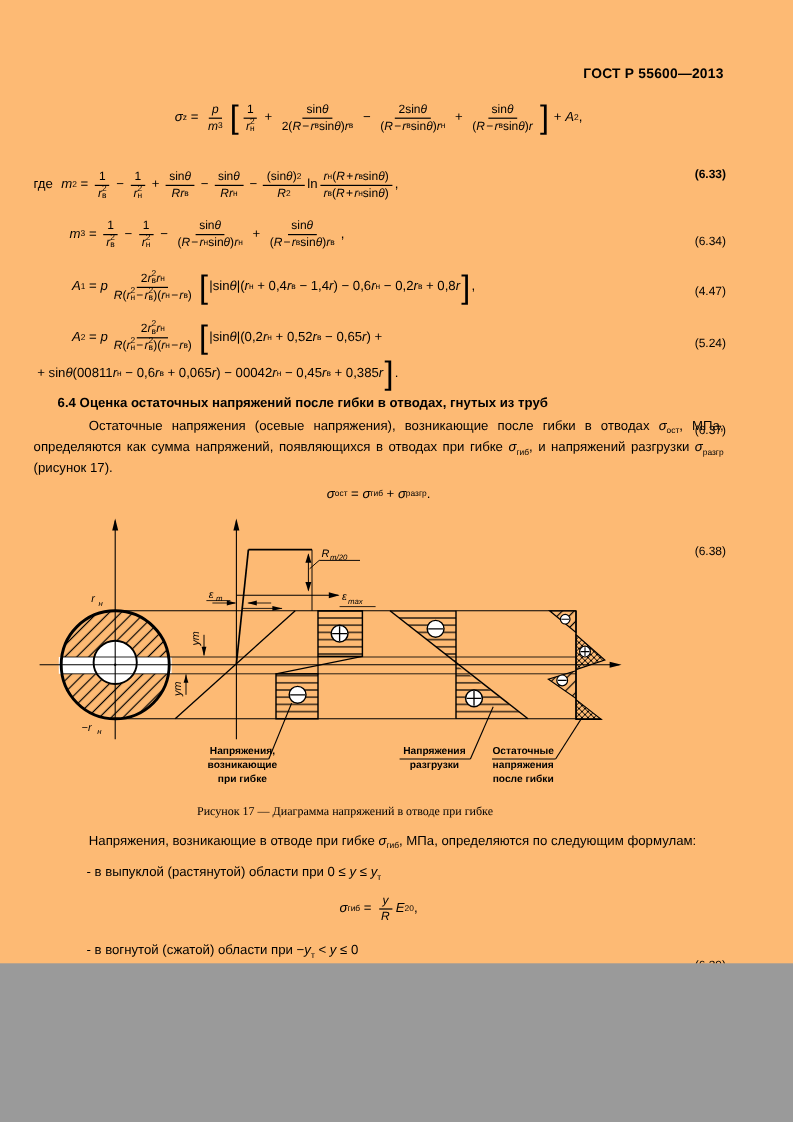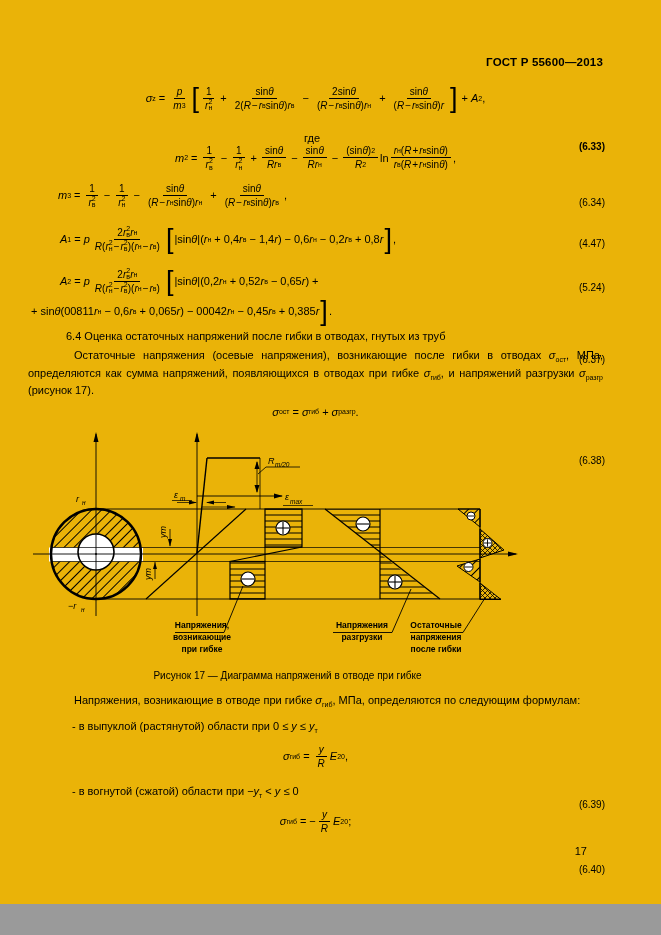--- a/index.html
+++ b/index.html
@@ -1,16 +1,16 @@
 <!DOCTYPE html>
 <html><head>
 <meta charset="utf-8">
 <style>
   html,body{margin:0;padding:0;background:#9a9a9a;}
-  .page{width:661px;height:904px;background:#eab308;position:relative;overflow:hidden;
+  .page{width:661px;height:803px;background:#fdba74;position:relative;overflow:hidden;
         box-sizing:border-box;padding:0 58px 0 28px;font-family:"Liberation Sans",sans-serif;
         color:#000;font-size:11px;}
   .gost{padding-top:56px;text-align:right;font-weight:bold;font-size:11.5px;letter-spacing:.2px;}
   .axial{margin-top:24px;margin-left:44px;}
   .eqrow{display:flex;align-items:center;justify-content:center;position:relative;font-size:11px;}
   .eqrow.left{justify-content:flex-start;}
   .eqnum{position:absolute;right:-2px;top:50%;transform:translateY(-50%);font-size:10px;margin-top:48px;}
   .eqnum.b33{font-weight:bold;}
   .gde{margin-right:7px;}
   
@@ -18,27 +18,27 @@
   .i{font-style:italic;}
   .o{margin:0 3px;}
   .sb{font-size:7px;vertical-align:-3px;}
   .sp{font-size:7px;vertical-align:5px;}
   .ss{display:inline-flex;flex-direction:column;align-items:flex-start;font-size:7px;line-height:6.5px;vertical-align:-4px;}
   .fr{display:inline-flex;flex-direction:column;align-items:center;margin:0 2px;vertical-align:middle;font-size:10px;}
   .fn,.fd{display:flex;align-items:center;justify-content:center;padding:0 3px;line-height:13px;white-space:nowrap;}
   .fn{border-bottom:1px solid #000;}
   .fr .o{margin:0 1px;}
   .br{font-size:27px;font-weight:normal;line-height:0;margin:0 1px;font-family:"Liberation Sans",sans-serif;}
-  .h64{margin-top:10px;margin-left:38px;font-weight:normal;}
+  .h64{margin-top:10px;margin-left:20px;font-weight:bold;}
   .para{margin-top:7px;text-align:justify;line-height:13.5px;}
   .ind{text-indent:46px;}
   .noind{line-height:13.5px;}
   .condline{margin-top:9px;margin-left:44px;}
   .figwrap{margin-top:6px;margin-left:2px;}
-  .figcaption{margin-top:10px;width:570px;padding-right:55px;box-sizing:border-box;text-align:center;font-size:10px;}
+  .figcaption{margin-top:10px;width:570px;padding-right:55px;box-sizing:border-box;text-align:center;font-size:10px;font-family:Liberation Serif, serif;}
   .pagenum{margin-top:4px;text-align:right;padding-right:16px;}
   
   .svglbl{font-family:"Liberation Sans",sans-serif;font-size:9px;font-style:italic;}
   .svgsub{font-family:"Liberation Sans",sans-serif;font-size:6.5px;font-style:italic;}
   .callout{font-family:"Liberation Sans",sans-serif;font-size:8.5px;font-weight:bold;text-anchor:middle;}
 </style>
 </head>
 <body>
 
 <div class="page">
@@ -131,21 +131,21 @@
         </span>
         <span class="br">]</span>
         <span class="o">+</span>
         <span class="i">A</span>
         <span class="sb">2</span>
         <span class="t">,</span>
       </span>
     <span class="eqnum b33">(6.33)</span>
   </div>
 
-  <div class="eqrow left" style="margin-top:10px;height:44px;flex-direction:column;">
+  <div class="eqrow left" style="margin-top:10px;height:44px;">
     <span class="gde">где</span>
     <span style="display:flex;align-items:center;">
         <span class="i">m</span>
         <span class="sb">2</span>
         <span class="o">=</span>
         <span class="fr">
           <span class="fn">
             <span class="t">1</span>
           </span>
           <span class="fd">

